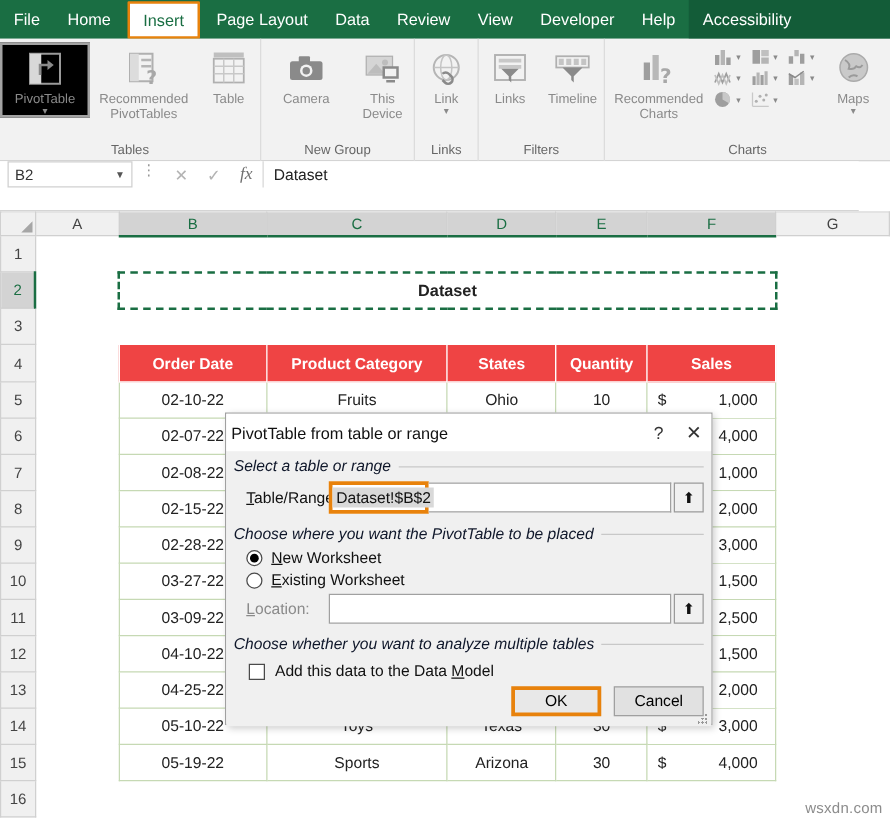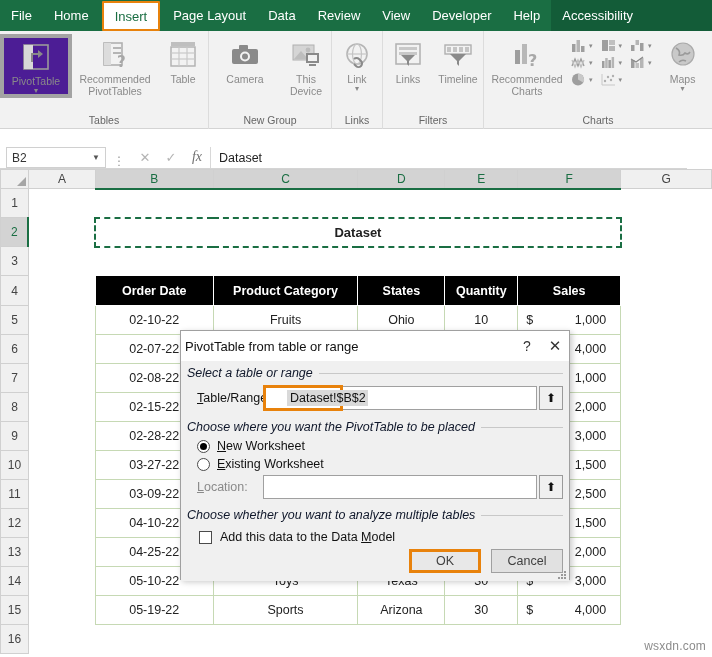--- a/index.html
+++ b/index.html
@@ -64,35 +64,35 @@
   }
   .rbtn.narrow { width: 50px; }
   .rbtn.wide { width: 86px; }
   .rbtn .glyph { height: 36px; display: flex; align-items: center; justify-content: center; }
   .rbtn .cap {
     font-size: 10.5px; color: #8a8a8a; text-align: center;
     line-height: 1.12; margin-top: 1px; white-space: pre-line;
   }
   .rbtn .chev { font-size: 8px; color: #8a8a8a; line-height: 6px; }
   .rbtn.highlight {
-    border: 4px solid #a3a3a3;
-    background: #4c1d95;
+    border: 2px solid #a3a3a3;
+    background: #000000;
     padding: 1px 4px 0 4px;
   }
   .mini-grid { display: flex; flex-direction: column; gap: 2px; padding-top: 4px; }
   .mini-row { display: flex; align-items: center; gap: 7px; }
   .mini-item { display: flex; align-items: center; gap: 2px; cursor: default; }
   .mini-chev { font-size: 7px; color: #8a8a8a; }
 
   
   .formula-bar {
     position: absolute; top: 129px; left: 0;
     width: 687px; height: 40px;
     background: #ffffff;
-    display: flex; align-items: flex-end;
+    display: flex; align-items: flex-start;
     border-bottom: 1px solid #d4d4d4;
   }
   .namebox {
     margin-left: 6px; width: 100px; height: 21px;
     border: 1px solid #d0d0d0; background: #fff;
     display: flex; align-items: center; justify-content: space-between;
     padding: 0 5px; font-size: 12px; color: #333;
   }
   .namebox .chev { font-size: 8px; color: #555; }
   .fb-dots { margin: 0 7px; font-size: 12px; color: #999; letter-spacing: 0; }
@@ -142,21 +142,21 @@
 
   
   .title-cell {
     border: 2px dashed #1a6e43 !important;
     text-align: center;
     font-weight: bold; font-size: 14px; color: #1f3864;
     background: #ffffff;
   }
   
   .th-cell {
-    background: #000000;
+    background: #ef4444;
     color: #ffffff;
     font-weight: bold;
     font-size: 12.5px;
     text-align: center;
     border: 1px solid #ffffff;
     height: 30px;
   }
   .data-cell {
     border: 1px solid #c6d9b4;
     text-align: center;
@@ -202,21 +202,21 @@
   .fld-label.dim { color: #8a8a8a; }
   .u { text-decoration: underline; }
   .txtbox {
     flex: 1; height: 24px; background: #ffffff;
     border: 1px solid #a0a0a0;
     display: flex; align-items: center;
     font-size: 12.5px; color: #111;
   }
   .txtbox .val {
     background: #d9d9d9; padding: 1px 2px 1px 3px;
-    margin-left: 21px; position: relative;
+    margin-left: 0; position: relative;
   }
   .txtbox .caret {
     display: inline-block; width: 1px; height: 13px;
     background: #000; margin-left: 1px; vertical-align: -2px;
   }
   .txtbox.hl {
     border: 3px solid #e8820c;
     height: 26px; flex: none; width: 80px;
   }
   .fld-rest { flex: 1; height: 24px; background: #fff; border: 1px solid #a0a0a0; border-left: none; }
@@ -233,21 +233,21 @@
     display: flex; align-items: center; justify-content: center;
   }
   .radio.on:after { content: ""; width: 7px; height: 7px; border-radius: 50%; background: #000; }
   .chk-row { display: flex; align-items: center; gap: 8px; padding: 5px 2px 2px 14px; }
   .chkbox { width: 13px; height: 13px; border: 1px solid #4a4a4a; background: #fff; }
   .dlg-btns { position: absolute; right: 6px; bottom: 8px; display: flex; gap: 10px; align-items: center; }
   .btn {
     width: 72px; height: 24px;
     background: #e1e1e1; border: 1px solid #a0a0a0;
     display: flex; align-items: center; justify-content: center;
-    font-size: 12.5px; color: #404040; cursor: default;
+    font-size: 12.5px; color: #000000; cursor: default;
   }
   .btn.hl { border: 3px solid #e8820c; background: #e8e8e8; }
   .dlg-resize {
     position: absolute; right: 2px; bottom: 1px;
     width: 10px; height: 10px;
     background:
       radial-gradient(circle 1px at 8px 2px, #999 99%, transparent 0),
       radial-gradient(circle 1px at 5px 5px, #999 99%, transparent 0),
       radial-gradient(circle 1px at 8px 5px, #999 99%, transparent 0),
       radial-gradient(circle 1px at 2px 8px, #999 99%, transparent 0),

